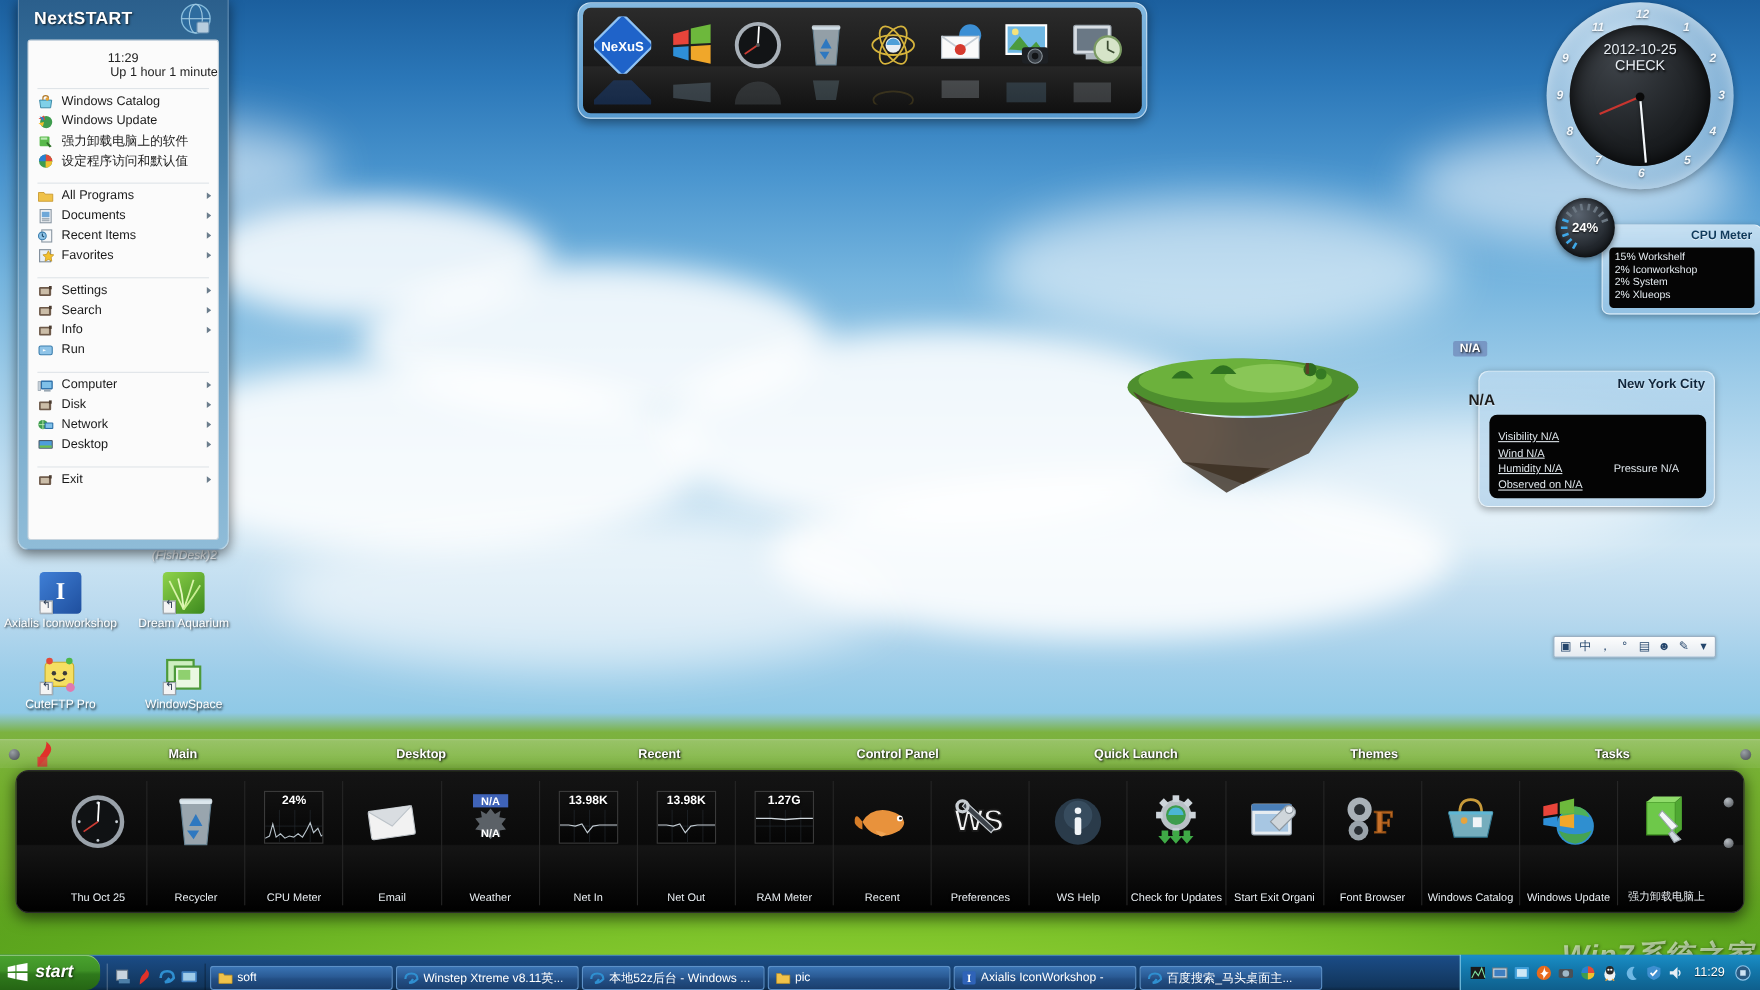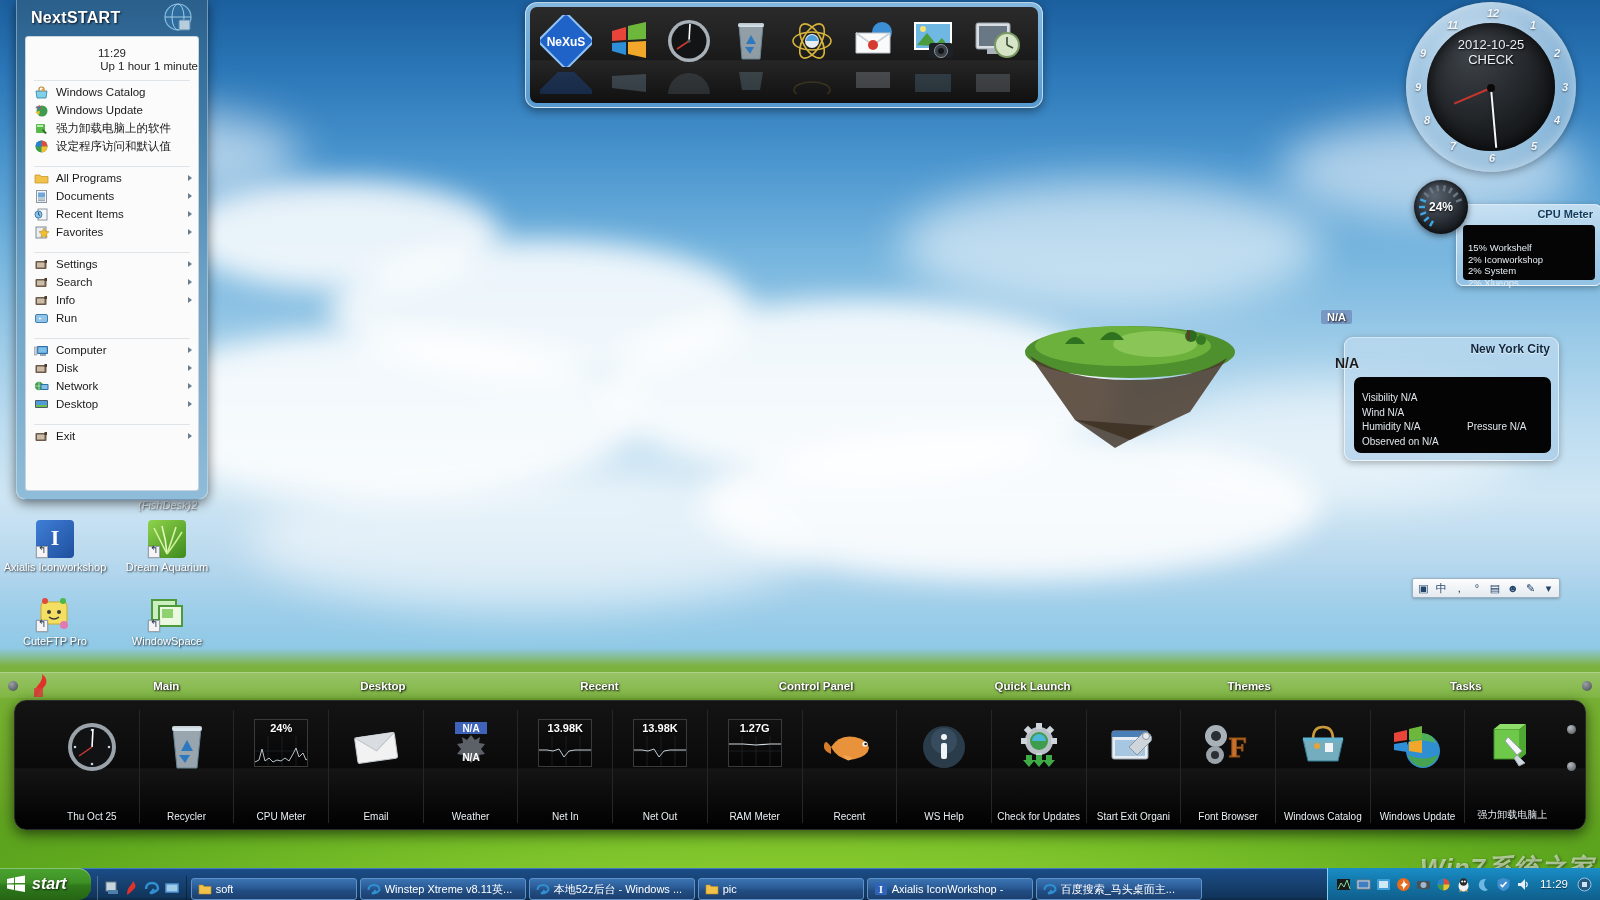--- a/index.html
+++ b/index.html
@@ -110,21 +110,21 @@
   #cpuPanel {
     position:absolute; left:42px; top:24px; width:146px; height:82px;
     border-radius:7px;
     background:linear-gradient(to bottom, rgba(206,228,244,.88), rgba(150,195,228,.82));
     border:1px solid rgba(255,255,255,.65);
     box-shadow:0 2px 6px rgba(0,0,0,.3);
   }
   #cpuTitle { text-align:right; padding:3px 8px 0 0; font-size:11px; font-weight:bold; color:#103a5c; text-shadow:0 1px 0 rgba(255,255,255,.6); }
   #cpuList {
     position:absolute; left:6px; right:6px; top:20px; bottom:5px;
-    background:#050505; border-radius:4px; padding:17px 5px;
+    background:#050505; border-radius:4px; padding:3px 5px;
     font-size:9.5px; color:#e6edf2; line-height:1.22;
   }
   #cpuDial {
     position:absolute; left:0; top:0; width:54px; height:54px; border-radius:50%;
     background:radial-gradient(circle at 38% 28%,#5a6470,#23282e 60%,#0b0d0f);
     box-shadow:0 2px 6px rgba(0,0,0,.5), inset 0 0 8px rgba(0,0,0,.8);
     display:flex; align-items:center; justify-content:center;
   }
   #cpuPct { color:#fff; font-size:12px; font-weight:bold; text-shadow:0 1px 2px #000; }
 
@@ -137,21 +137,21 @@
     box-shadow:0 2px 7px rgba(0,0,0,.3);
   }
   #wCity { position:absolute; right:9px; top:5px; font-size:12px; font-weight:bold; color:#10263c; text-shadow:0 1px 1px rgba(255,255,255,.75); }
   #wTemp { position:absolute; left:-9px; top:18px; font-size:14px; font-weight:bold; color:#1b1b1b; text-shadow:0 1px 1px rgba(255,255,255,.7); }
   #wDetails {
     position:absolute; left:10px; right:8px; top:40px; bottom:8px;
     background:#040404; border-radius:7px; padding:14px 8px 4px 8px;
     font-size:10px; color:#dfe6eb; line-height:1.45;
   }
   .w-row { display:flex; }
-  .w-row span:first-child { width:105px; }
+  .w-row span:first-child { width:105px;text-decoration:underline; }
   #wBadge {
     position:absolute; left:-23px; top:-27px; padding:1px 6px;
     background:rgba(100,115,170,.55); color:#fff; font-size:11px; font-weight:bold;
     text-shadow:1px 1px 2px #000; border-radius:2px;
   }
 
   
   .dicon { position:absolute; width:110px; text-align:center; cursor:pointer; }
   .dicon .gi { width:38px; height:38px; margin:0 auto 3px; border-radius:4px; position:relative; }
   .dicon .dl { font-size:11px; color:#fff; text-shadow:1px 1px 2px rgba(0,0,0,.85); line-height:1.15; }
@@ -844,20 +844,28 @@
     <svg class="dock-ico" viewBox="0 0 56 56">
       <path d="M10 28 q8 -13 24 -10 q13 3 14 11 q-1 8 -14 11 q-16 3 -24 -12 z" fill="#e8923c"></path>
       <path d="M10 28 q-6 -9 -7 -2 q-1 6 7 9 z" fill="#d67d28"></path>
       <path d="M22 36 q4 9 10 3 q-4 -2 -10 -3 z" fill="#f0a454"></path>
       <circle cx="44" cy="25" r="2.6" fill="#fff"></circle>
         <circle cx="44.6" cy="25" r="1.3" fill="#1a1a1a"></circle>
     </svg>
     <div class="dock-lbl">Recent</div>
   </div>
 
+  <div class="dock-cell">
+    <svg class="dock-ico" viewBox="0 0 56 56">
+      <text x="27" y="36" font-size="28" font-weight="bold" fill="#f4f4f4" stroke="#1a1a1a" stroke-width="1.6" text-anchor="middle" font-family="Liberation Sans">WS</text>
+      <path d="M12 14 l26 24 3 -4 -26 -24 z" fill="#3b4148" stroke="#c8ced3"></path>
+      <circle cx="12" cy="14" r="5" fill="none" stroke="#c8ced3" stroke-width="3"></circle>
+    </svg>
+    <div class="dock-lbl">Preferences</div>
+  </div>
 
   <div class="dock-cell">
     <svg class="dock-ico" viewBox="0 0 56 56">
       <circle cx="28" cy="28" r="21" fill="#2a3b4a"></circle>
       <circle cx="28" cy="22" r="13" fill="#41586c" opacity=".6"></circle>
       <circle cx="28" cy="18" r="3" fill="#f0f4f7"></circle>
       <rect x="25" y="24" width="6" height="16" rx="2" fill="#f0f4f7"></rect>
     </svg>
     <div class="dock-lbl">WS Help</div>
   </div>

